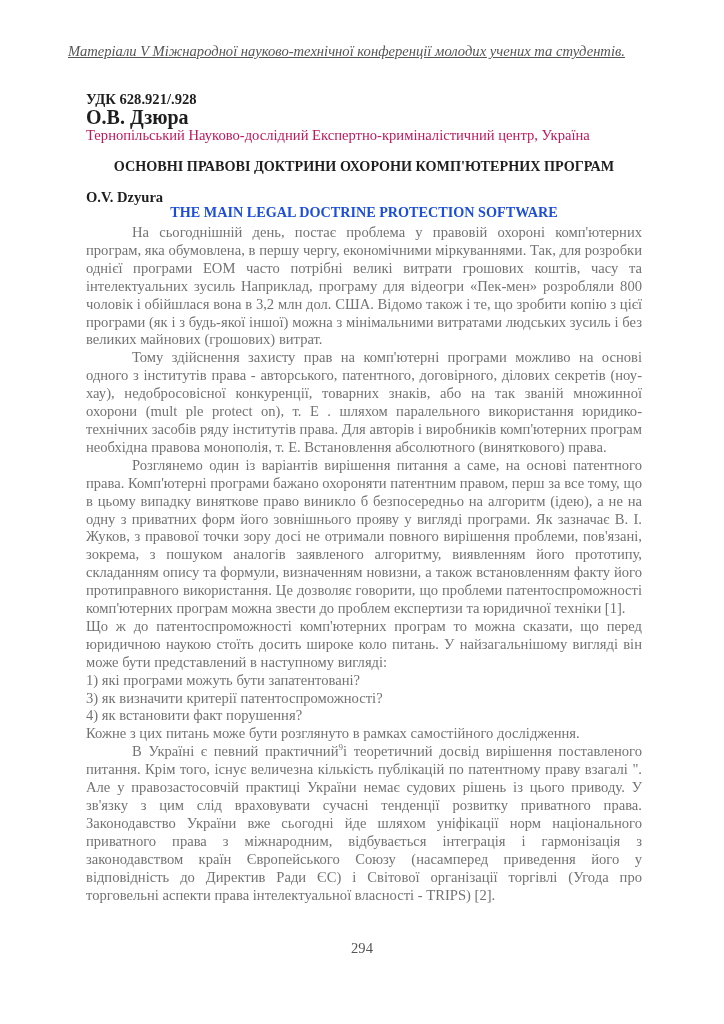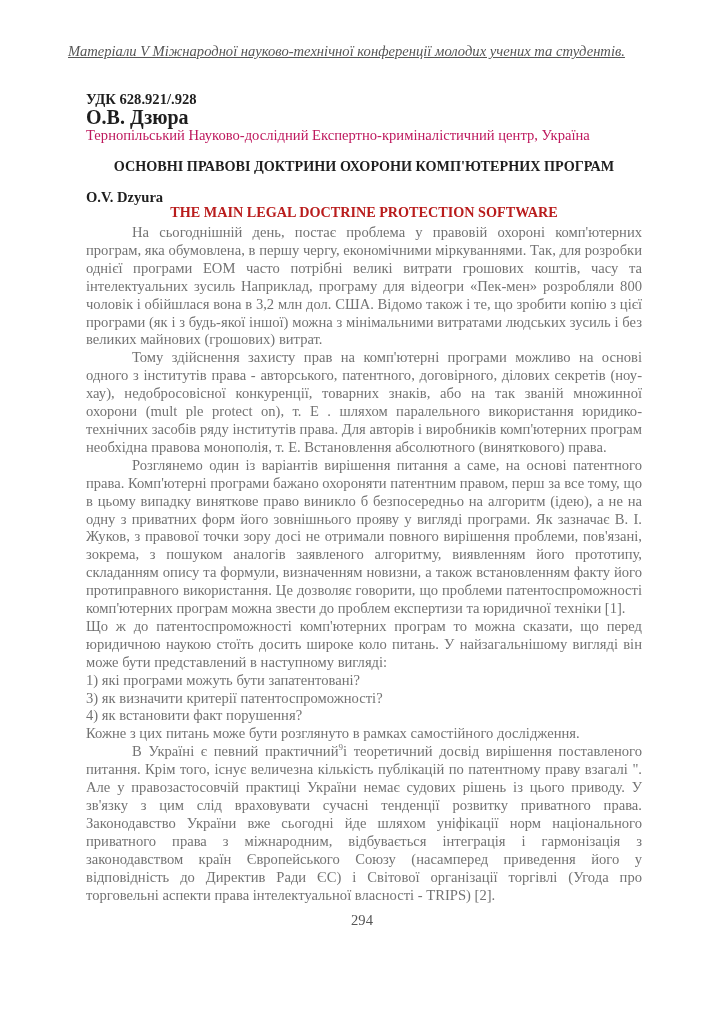--- a/index.html
+++ b/index.html
@@ -10,29 +10,29 @@
             font-style:italic; font-size:14.6px; line-height:19px; color:#555; }
   .header .l1 { display:block; text-decoration:underline; white-space:nowrap; }
   .header .l2 { display:block; text-align:right; text-decoration:underline; white-space:nowrap; }
   .udk { position:absolute; left:86px; top:90px; font-weight:bold; font-size:14.6px; color:#1e1e1e; line-height:18px; }
   .author { position:absolute; left:86px; top:108px; font-weight:bold; font-size:20px; color:#1e1e1e; line-height:18px; }
   .affil { position:absolute; left:86px; top:126px; font-size:14.6px; color:#be185d; line-height:18px; white-space:nowrap; }
   .title-ua { position:absolute; left:86px; width:556px; top:157px; text-align:center;
               font-weight:bold; font-size:14.2px; color:#1e1e1e; line-height:18px; white-space:nowrap; }
   .author-en { position:absolute; left:86px; top:189px; font-weight:bold; font-size:14.6px; color:#1e1e1e; line-height:16px; }
   .title-en { position:absolute; left:86px; width:556px; top:204px; text-align:center;
-              font-weight:bold; font-size:14.2px; color:#b91c1c; line-height:16px; white-space:nowrap; }
+              font-weight:bold; font-size:14.2px; color:#1d4ed8; line-height:16px; white-space:nowrap; }
   .body { position:absolute; left:86px; width:556px; top:224px;
           font-size:14.6px; line-height:17.9px; color:#737373; text-align:justify; }
   .body p { margin:0; }
   .body p.indent { text-indent:46px; }
   .body p.plain { text-indent:0; }
   .body p.nojust { text-align:left; }
   sup { font-size:9px; line-height:0; }
-  .pagenum { position:absolute; left:0; width:724px; top:912px; text-align:center; font-size:14.6px; color:#555; }
+  .pagenum { position:absolute; left:0; width:724px; top:940px; text-align:center; font-size:14.6px; color:#555; }
 </style>
 </head>
 <body>
 
 <div class="page">
 
   <div class="header">
     <span class="l1">Матеріали V Міжнародної науково-технічної конференції молодих учених та студентів.</span>
   </div>
 

